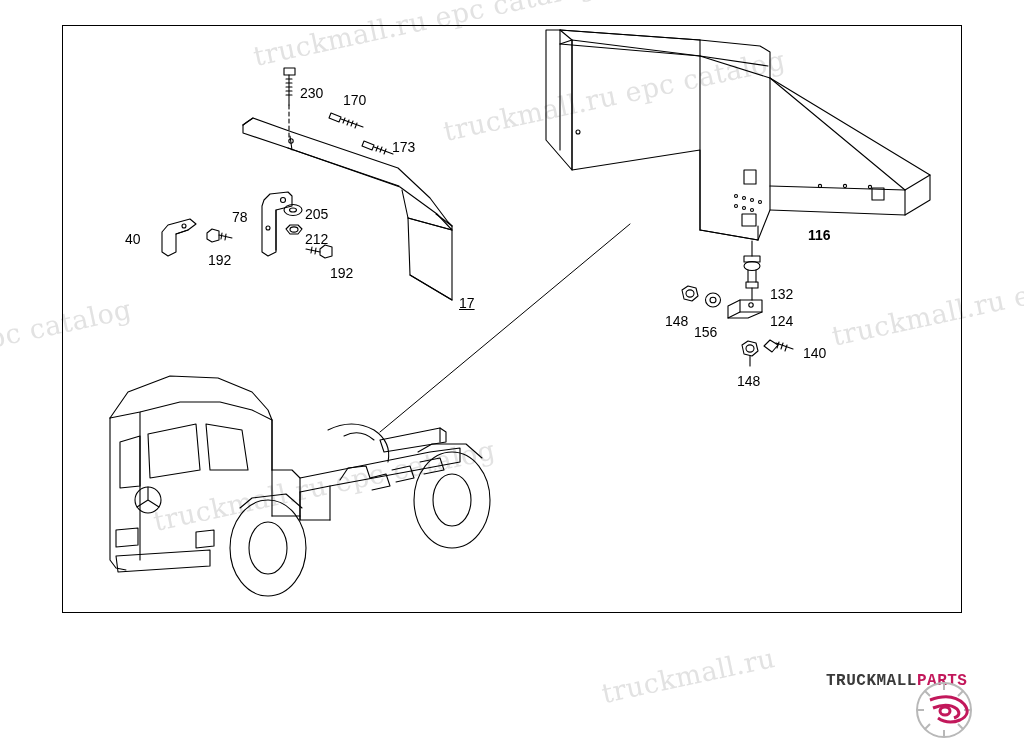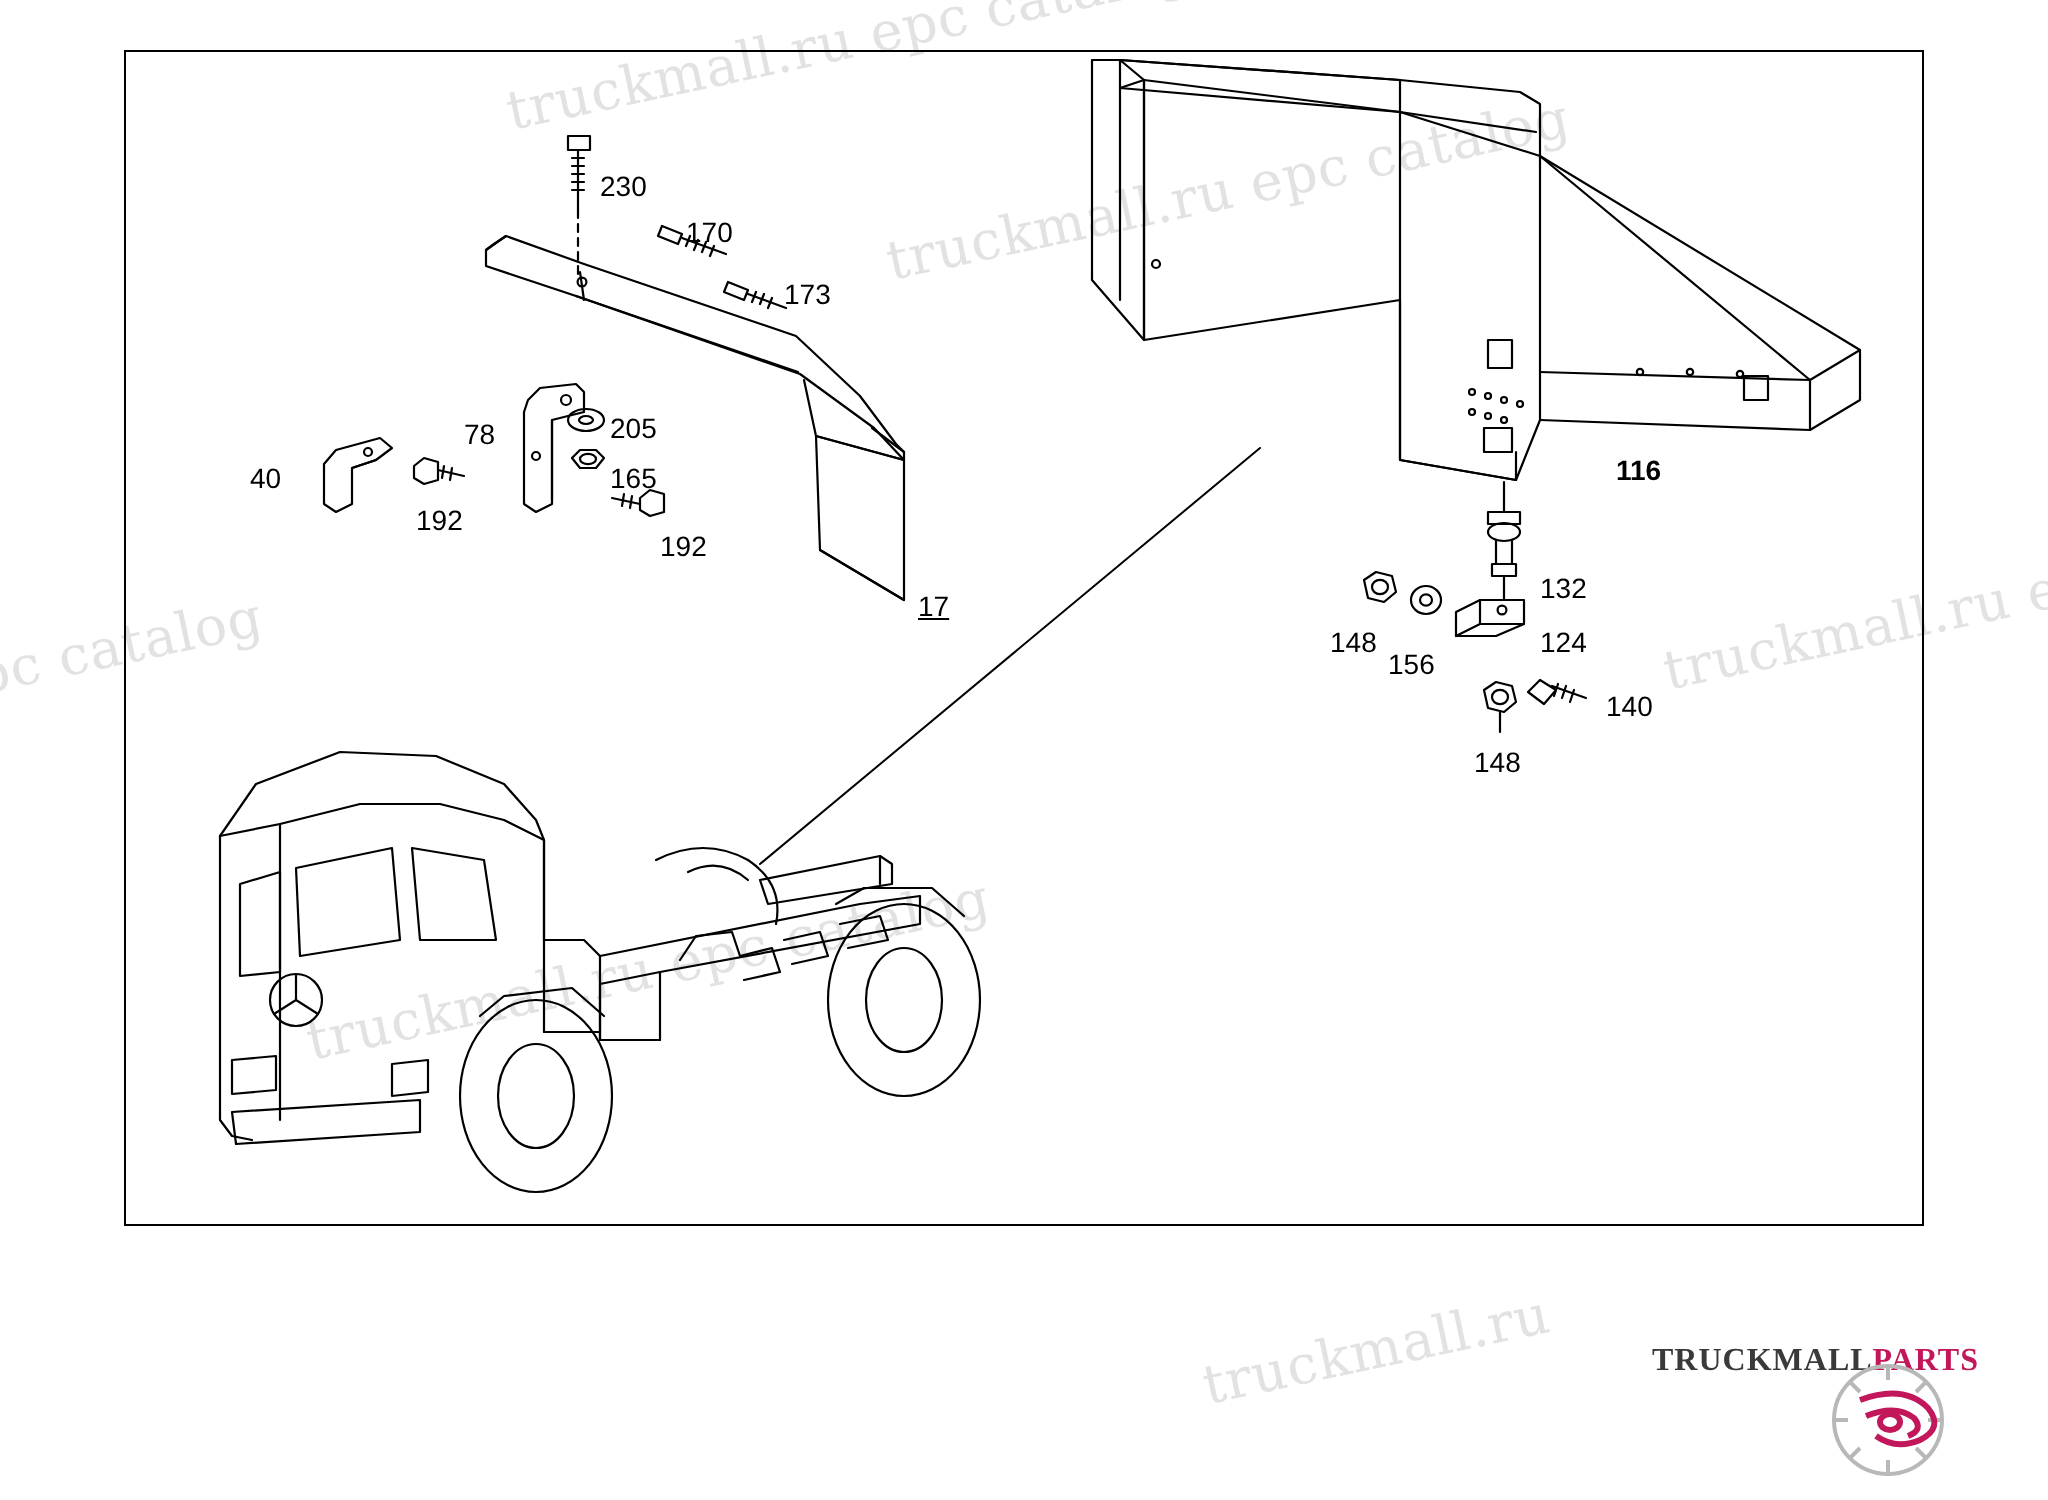--- a/index.html
+++ b/index.html
@@ -75,21 +75,21 @@
     right: 18px;
     bottom: 14px;
     z-index: 30;
     width: 180px;
     height: 70px;
   }
   .logo-text {
     position: absolute;
     left: 0;
     top: 6px;
-    font-family: Liberation Serif, serif;
+    font-family: Liberation Mono, monospace;
     font-size: 16px;
     font-weight: bold;
     letter-spacing: 0.5px;
     color: #3a3a3a;
   }
   .logo-text .accent { color: #c2185b; }
 </style>
 </head>
 <body>
 
@@ -296,24 +296,24 @@
         <path d="M418 452 L432 444 L466 444 L482 458"></path>
 
         <path d="M328 430 Q352 418 374 430 Q392 442 388 462"></path>
         <path d="M344 436 Q360 428 374 440"></path>
       </g>
 
     </g>
   </svg>
 
   <div class="lbl" style="left:300px; top:85px;">230</div>
-  <div class="lbl" style="left:343px; top:108px;">170</div>
+  <div class="lbl" style="left:343px; top:92px;">170</div>
   <div class="lbl" style="left:392px; top:139px;">173</div>
   <div class="lbl" style="left:305px; top:206px;">205</div>
-  <div class="lbl" style="left:305px; top:231px;">165</div>
+  <div class="lbl" style="left:305px; top:231px;">212</div>
   <div class="lbl" style="left:232px; top:209px;">78</div>
   <div class="lbl" style="left:125px; top:231px;">40</div>
   <div class="lbl" style="left:208px; top:252px;">192</div>
   <div class="lbl" style="left:330px; top:265px;">192</div>
   <div class="lbl" style="left:459px; top:295px;text-decoration:underline;">17</div>
   <div class="lbl" style="left:808px; top:227px;font-weight:bold;">116</div>
   <div class="lbl" style="left:770px; top:286px;">132</div>
   <div class="lbl" style="left:770px; top:313px;">124</div>
   <div class="lbl" style="left:803px; top:345px;text-align:center;">140</div>
   <div class="lbl" style="left:665px; top:313px;">148</div>

